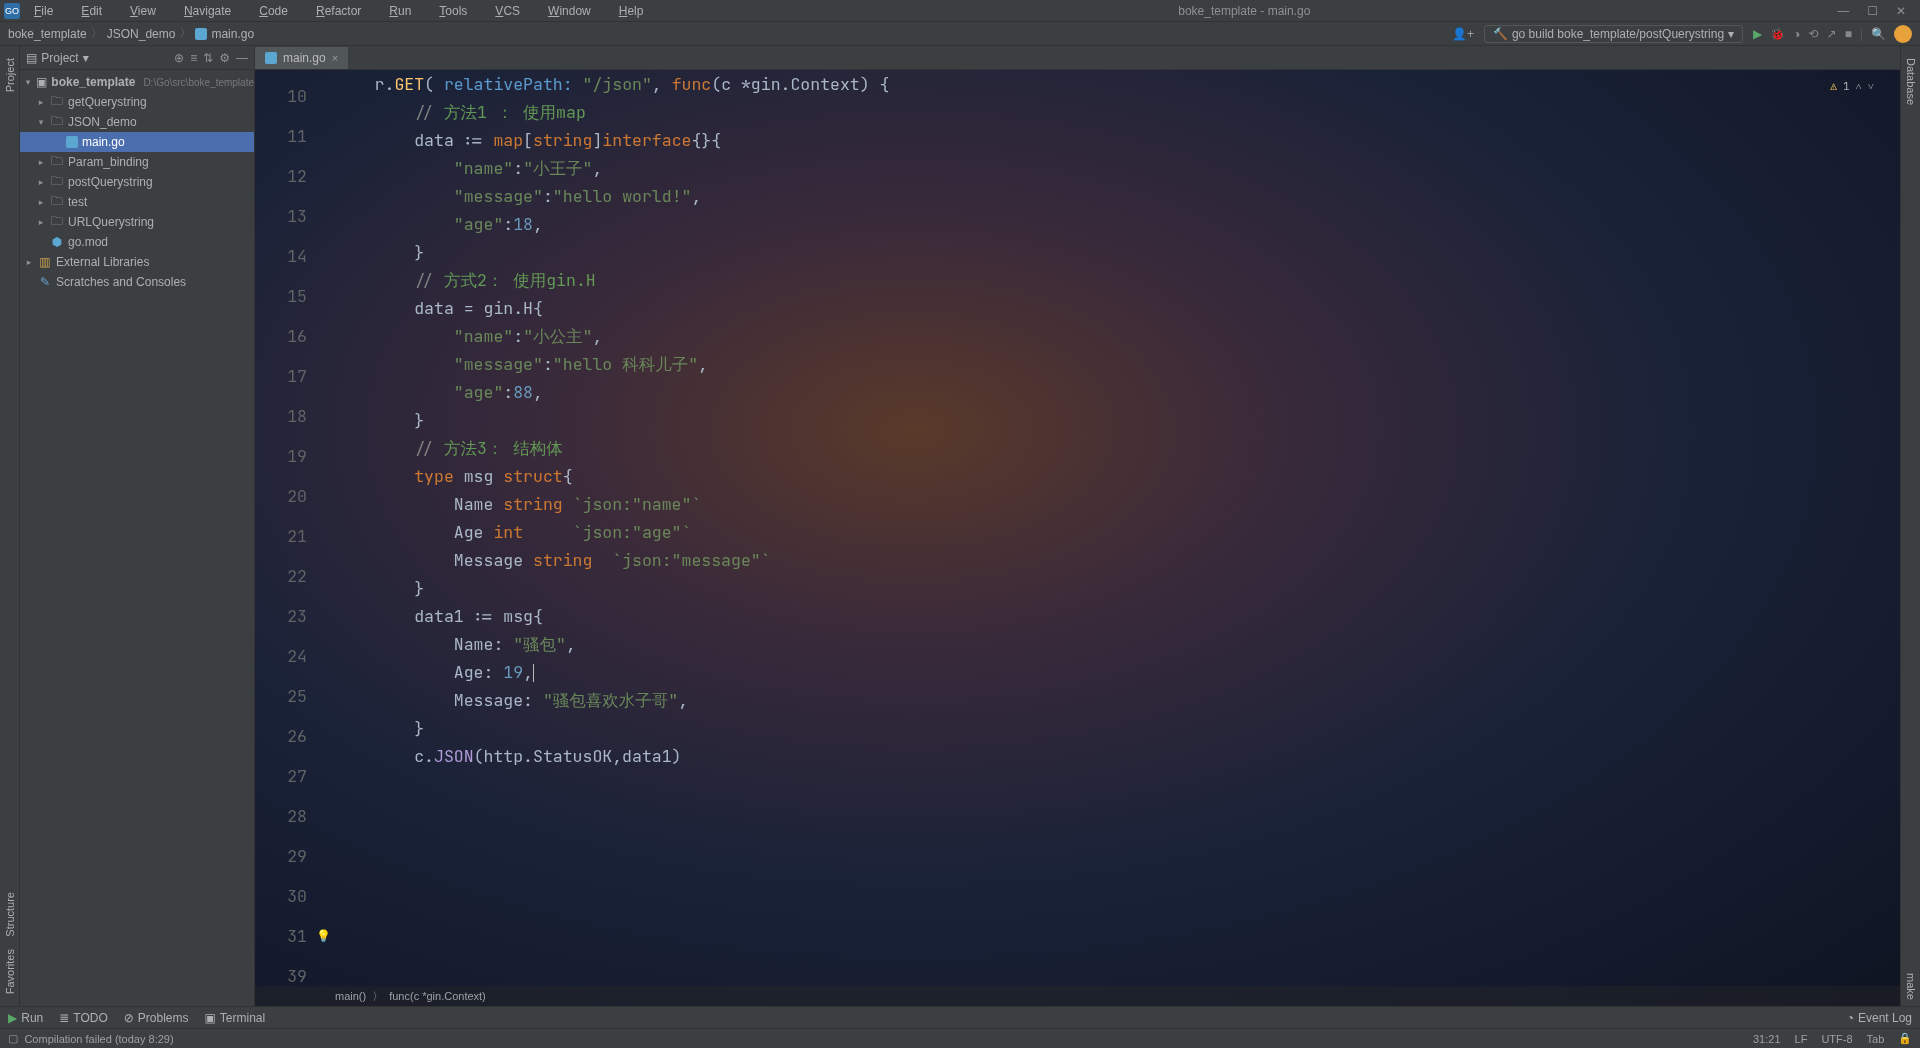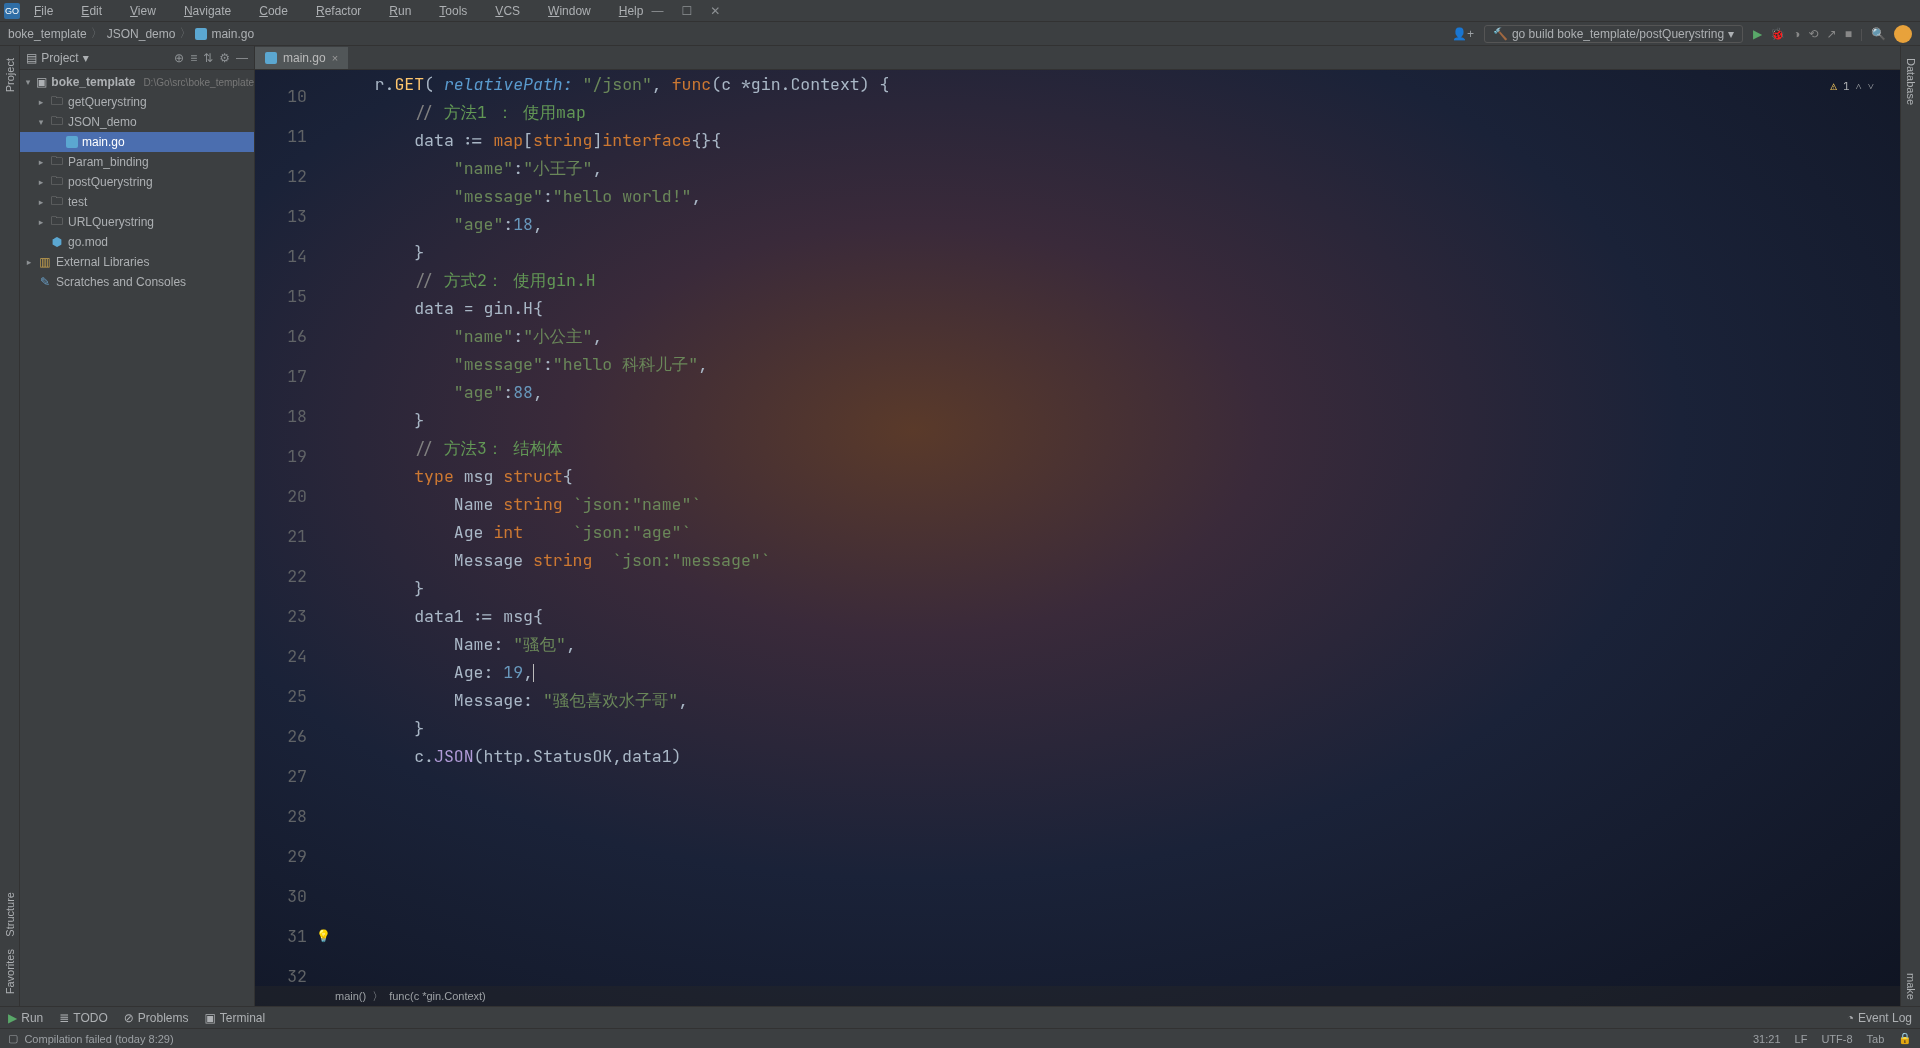--- a/index.html
+++ b/index.html
@@ -152,21 +152,21 @@
   position: relative;
 }
 .gutter .ln { height: 28px; margin-top: 12px; }
 .bulb { position:absolute; right:-24px; color:#f0c419; font-size:12px; }
 .code { flex: 1; white-space: pre; color: #a9b7c6; }
 .code .line { height: 28px; }
 .kw { color: #cc7832; }
 .str { color: #6a8759; }
 .fn { color: #ffc66d; }
 .fn2 { color: #b19bd8; }
-.param { color: #5a9bcf; font-style: italic; }
+.param { color: #5a9bcf; }
 .num { color: #6897bb; }
 .cmt { color: #808080; }
 .cmt-cn { color: #629755; text-align: right; }
 .tick { color: #6a8759; }
 .cursor { border-left: 1px solid #bbb; display:inline-block; height:18px; vertical-align:middle; }
 
 .right-gutter {
   width: 20px;
   background: #3c3f41;
   border-left: 1px solid #323232;
@@ -226,20 +226,21 @@
       <span class="menu-item">View</span>
       <span class="menu-item">Navigate</span>
       <span class="menu-item">Code</span>
       <span class="menu-item">Refactor</span>
       <span class="menu-item">Run</span>
       <span class="menu-item">Tools</span>
       <span class="menu-item">VCS</span>
       <span class="menu-item">Window</span>
       <span class="menu-item">Help</span>
     </div>
+  <div class="title-text">boke_template - main.go</div>
   <div class="winctrl">
     <span>—</span>
     <span>☐</span>
     <span>✕</span>
   </div>
 </div>
 
 <div class="navbar">
   <div class="breadcrumb">
     <span class="crumb">boke_template</span>
@@ -387,21 +388,21 @@
           <div class="ln">22</div>
           <div class="ln">23</div>
           <div class="ln">24</div>
           <div class="ln">25</div>
           <div class="ln">26</div>
           <div class="ln">27</div>
           <div class="ln">28</div>
           <div class="ln">29</div>
           <div class="ln">30</div>
           <div class="ln" style="position: relative; padding-left: 11px;">31<span class="bulb">💡</span></div>
-          <div class="ln">32</div>
+          <div class="ln">39</div>
           <div class="ln">33</div>
           <div class="ln">38</div>
         </div>
       <div class="code" id="code"><div class="line">    r.<span class="fn">GET</span>( <span class="param">relativePath:</span> <span class="str">"/json"</span>, <span class="kw">func</span>(c *gin.Context) {</div><div class="line">        <span class="cmt">//</span> <span class="cmt-cn">方法1 ： 使用map</span></div><div class="line">        data := <span class="kw">map</span>[<span class="kw">string</span>]<span class="kw">interface</span>{}{</div><div class="line">            <span class="str">"name"</span>:<span class="str">"小王子"</span>,</div><div class="line">            <span class="str">"message"</span>:<span class="str">"hello world!"</span>,</div><div class="line">            <span class="str">"age"</span>:<span class="num">18</span>,</div><div class="line">        }</div><div class="line">        <span class="cmt">//</span> <span class="cmt-cn">方式2： 使用gin.H</span></div><div class="line">        data = gin.H{</div><div class="line">            <span class="str">"name"</span>:<span class="str">"小公主"</span>,</div><div class="line">            <span class="str">"message"</span>:<span class="str">"hello 科科儿子"</span>,</div><div class="line">            <span class="str">"age"</span>:<span class="num">88</span>,</div><div class="line">        }</div><div class="line">        <span class="cmt">//</span> <span class="cmt-cn">方法3： 结构体</span></div><div class="line">        <span class="kw">type</span> msg <span class="kw">struct</span>{</div><div class="line">            Name <span class="kw">string</span> <span class="tick">`json:"name"`</span></div><div class="line">            Age <span class="kw">int</span>     <span class="tick">`json:"age"`</span></div><div class="line">            Message <span class="kw">string</span>  <span class="tick">`json:"message"`</span></div><div class="line">        }</div><div class="line">        data1 := msg{</div><div class="line">            Name: <span class="str">"骚包"</span>,</div><div class="line">            Age: <span class="num">19</span>,<span class="cursor"></span></div><div class="line">            Message: <span class="str">"骚包喜欢水子哥"</span>,</div><div class="line">        }</div><div class="line">        c.<span class="fn2">JSON</span>(http.StatusOK,data1)</div></div>
     </div>
     <div class="breadcrumb-code">
       <span>main()</span>
       <span>〉</span>
       <span>func(c *gin.Context)</span>
     </div>

